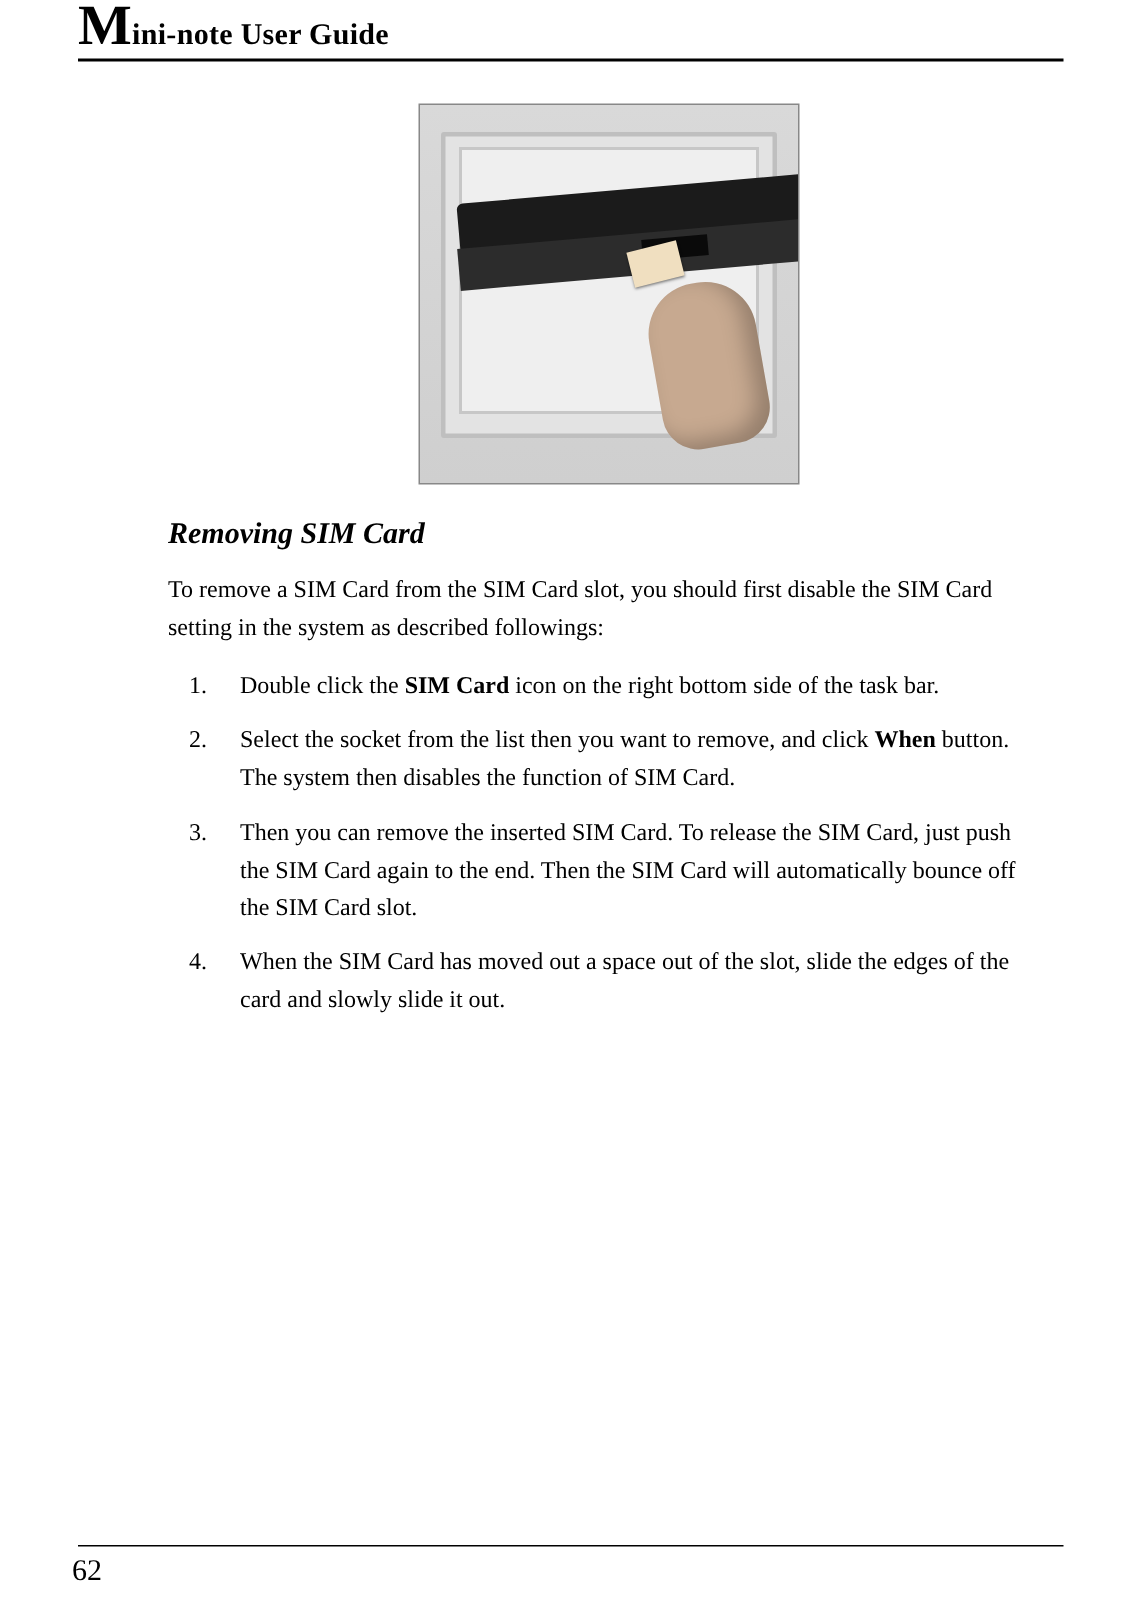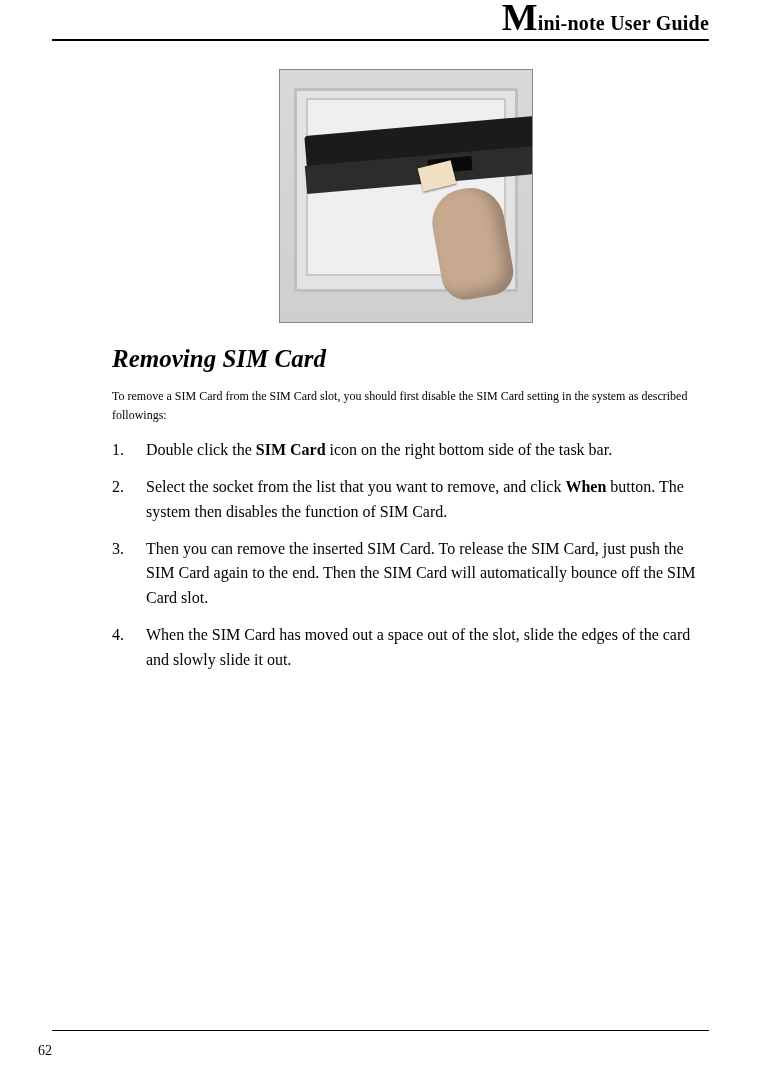--- a/index.html
+++ b/index.html
@@ -15,21 +15,20 @@
   }
   .page {
     padding: 0 52px 0 52px;
     box-sizing: border-box;
   }
   .header {
     padding-top: 6px;
     border-bottom: 2px solid #000;
     padding-bottom: 4px;
     margin-bottom: 28px;
-    text-align: right;
   }
   .header-title {
     font-weight: bold;
     font-size: 20px;
     letter-spacing: 0.2px;
   }
   .header-title .bigM {
     font-size: 38px;
     font-weight: bold;
     line-height: 0.6;
@@ -102,31 +101,31 @@
     position: absolute;
     right: 78px; top: 94px;
     width: 34px; height: 24px;
     background: #f0dfc0;
     transform: rotate(-14deg);
     box-shadow: 0 1px 2px rgba(0,0,0,0.5);
   }
   .section-heading {
     font-style: italic;
     font-weight: bold;
-    font-size: 25px;
+    font-size: 20px;
     margin: 0 0 14px 0;
   }
   .body-text {
-    font-size: 12px;
+    font-size: 16px;
     line-height: 1.55;
     margin: 0 0 14px 0;
   }
   ol.steps {
     padding-left: 0;
-    margin: 0;
+    margin: 14px;
     list-style: none;
     counter-reset: step;
   }
   ol.steps li {
     counter-increment: step;
     font-size: 16px;
     line-height: 1.55;
     margin: 0 0 12px 0;
     padding-left: 34px;
     position: relative;
@@ -138,23 +137,23 @@
     top: 0;
   }
   .bold { font-weight: bold; }
   .footer-line {
     position: absolute;
     left: 52px; right: 52px; bottom: 48px;
     border-top: 1.5px solid #000;
   }
   .page-number {
     position: absolute;
-    left: 38px;
+    left: 48px;
     bottom: 20px;
-    font-size: 14px;
+    font-size: 20px;
   }
 </style>
 </head>
 <body>
 
 <div class="page">
   <div class="header">
     <span class="header-title">
       <span class="bigM">M</span><span>ini-note User Guide</span>
     </span>
@@ -176,21 +175,21 @@
 
     <h2 class="section-heading">Removing SIM Card</h2>
 
     <p class="body-text">To remove a SIM Card from the SIM Card slot, you should first disable the SIM Card setting in the system as described followings:</p>
 
     <ol class="steps">
       <li>
         <span>Double click the </span><span class="bold">SIM Card</span><span> icon on the right bottom side of the task bar.</span>
       </li>
       <li>
-        <span>Select the socket from the list that you want to remove, and click </span><span class="bold">When</span><span> button. The system then disables the function of SIM Card.</span>
+        <span>Select the socket from the list then you want to remove, and click </span><span class="bold">When</span><span> button. The system then disables the function of SIM Card.</span>
       </li>
       <li>
         <span>Then you can remove the inserted SIM Card. To release the SIM Card, just push the SIM Card again to the end. Then the SIM Card will automatically bounce off the SIM Card slot.</span><span class="bold"></span><span></span>
       </li>
       <li>
         <span>When the SIM Card has moved out a space out of the slot, slide the edges of the card and slowly slide it out.</span><span class="bold"></span><span></span>
       </li>
     </ol>
 
   </div>

